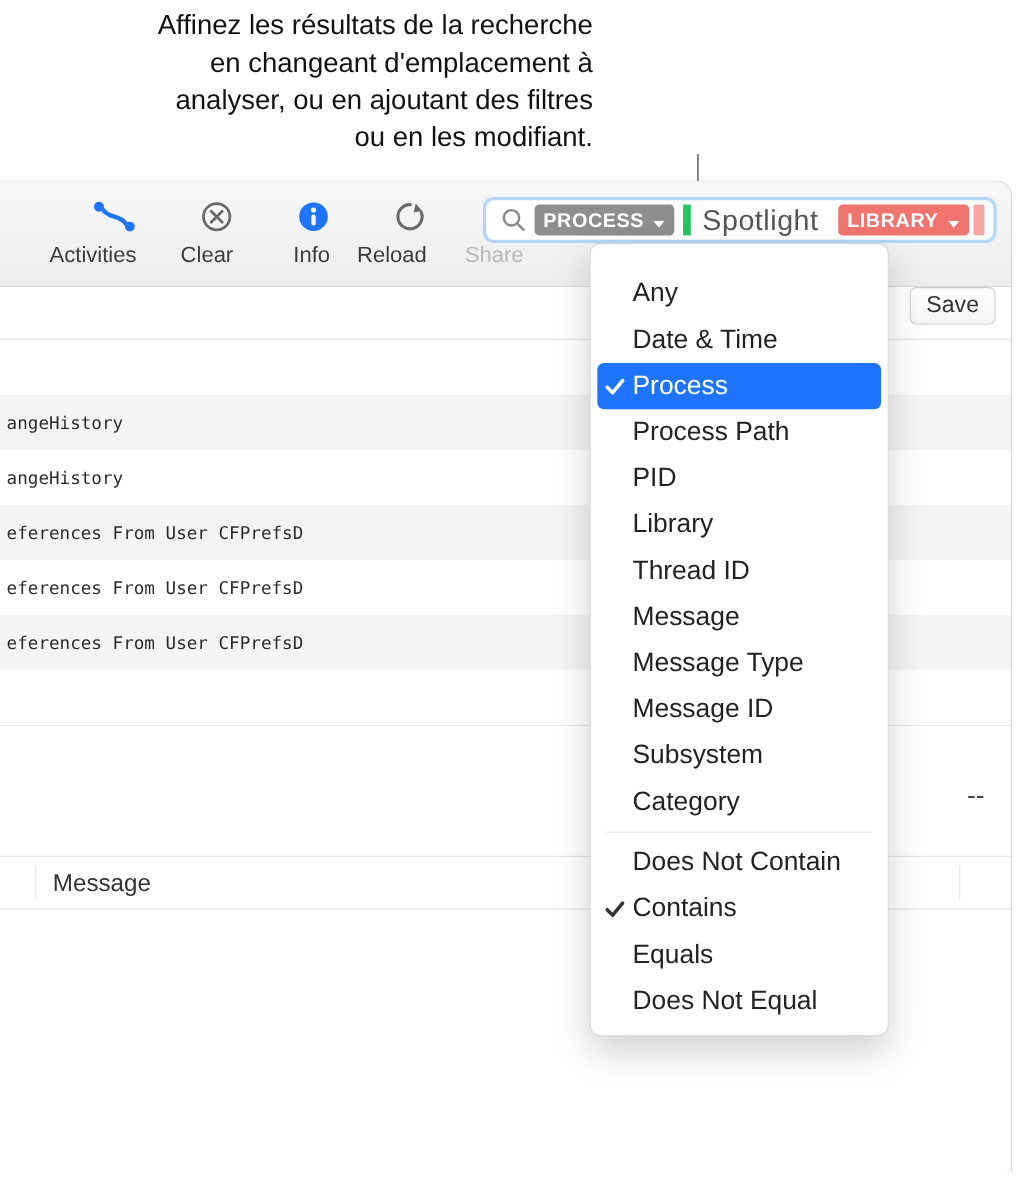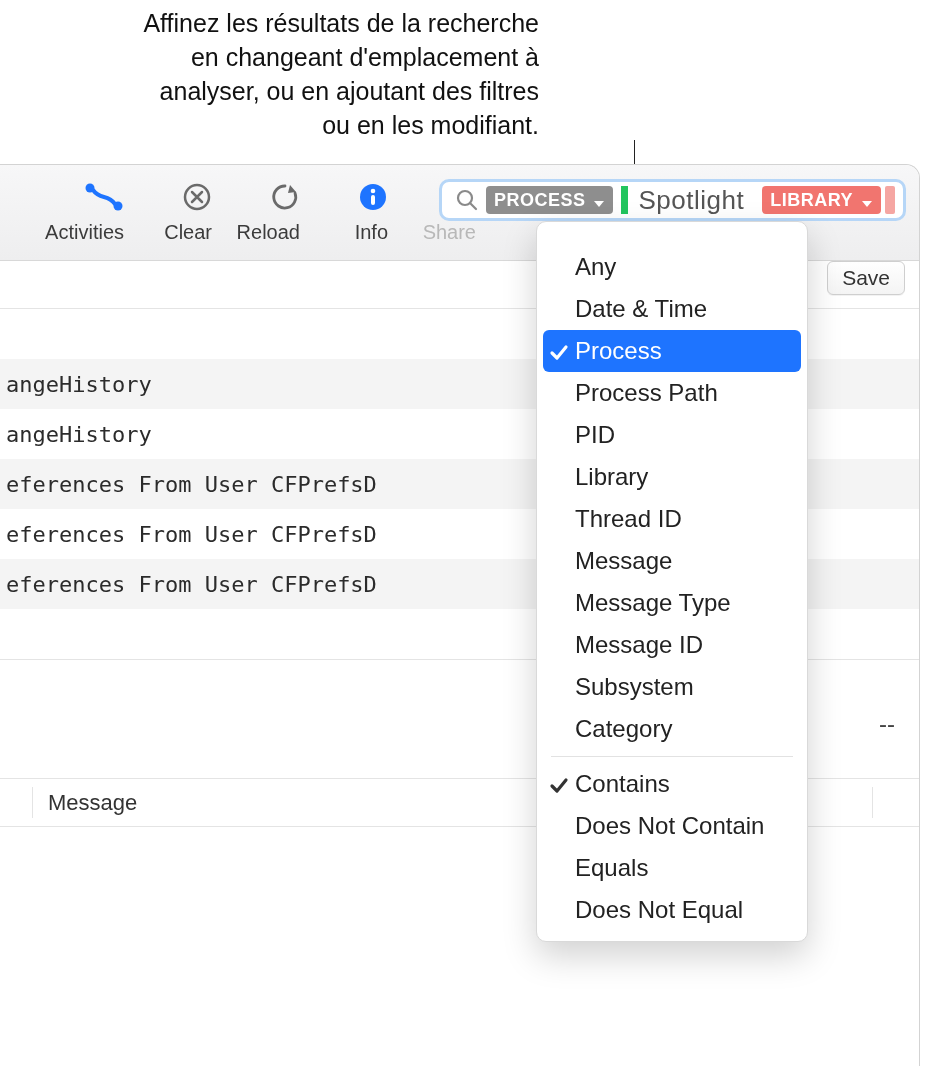--- a/index.html
+++ b/index.html
@@ -148,21 +148,21 @@
     padding: 4px 14px;
     border: 1px solid #cfcfcf;
     border-radius: 6px;
     background: linear-gradient(#fff, #f4f4f4);
     box-shadow: 0 1px 0 rgba(0,0,0,0.05);
   }
 
   
   .rows-area {
     font-family: ui-monospace, "SF Mono", Menlo, Consolas, monospace;
-    font-size: 22px;
+    font-size: 16px;
     color: #2b2b2b;
   }
   .blank-row, .log-row {
     height: 50px;
     display: flex;
     align-items: center;
     padding-left: 6px;
   }
   .log-row:nth-child(odd) { background: #fff; }
   .log-row:nth-child(even) { background: #f4f4f4; }
@@ -279,36 +279,36 @@
           <circle cx="15" cy="15" r="12" fill="none" stroke="#6a6a6a" stroke-width="2.5"></circle>
           <path d="M10 10 L20 20 M20 10 L10 20" stroke="#6a6a6a" stroke-width="2.5" stroke-linecap="round"></path>
         </svg>
       </span>
       <span class="label">Clear</span>
     </div>
 
     <div class="tbtn">
       <span class="icon">
         <svg width="30" height="30" viewBox="0 0 30 30">
-          <path d="M15 4 A11 11 0 1 0 25 11" fill="none" stroke="#6a6a6a" stroke-width="2.8" stroke-linecap="round"></path>
-          <path d="M20 3 L26 10 L18 11 Z" fill="#6a6a6a"></path>
-        </svg>
-      </span>
-      <span class="label">Reload</span>
+          <circle cx="15" cy="15" r="13" fill="#1e74ff"></circle>
+          <circle cx="15" cy="9" r="2.3" fill="#fff"></circle>
+          <rect x="13" y="13" width="4" height="10" rx="2" fill="#fff"></rect>
+        </svg>
+      </span>
+      <span class="label">Info</span>
     </div>
 
     <div class="tbtn">
       <span class="icon">
         <svg width="30" height="30" viewBox="0 0 30 30">
-          <circle cx="15" cy="15" r="13" fill="#1e74ff"></circle>
-          <circle cx="15" cy="9" r="2.3" fill="#fff"></circle>
-          <rect x="13" y="13" width="4" height="10" rx="2" fill="#fff"></rect>
-        </svg>
-      </span>
-      <span class="label">Info</span>
+          <path d="M15 4 A11 11 0 1 0 25 11" fill="none" stroke="#6a6a6a" stroke-width="2.8" stroke-linecap="round"></path>
+          <path d="M20 3 L26 10 L18 11 Z" fill="#6a6a6a"></path>
+        </svg>
+      </span>
+      <span class="label">Reload</span>
     </div>
 
     <div class="tbtn disabled">
       <span class="icon">
         <svg width="30" height="32" viewBox="0 0 30 32">
           <path d="M15 2 L15 18" stroke="#c3c3c3" stroke-width="2.6" stroke-linecap="round"></path>
           <path d="M9 8 L15 2 L21 8" stroke="#c3c3c3" stroke-width="2.6" fill="none" stroke-linecap="round" stroke-linejoin="round"></path>
           <rect x="5" y="12" width="20" height="18" rx="3" fill="none" stroke="#c3c3c3" stroke-width="2.6"></rect>
         </svg>
       </span>
@@ -414,30 +414,30 @@
       <div class="menu-item">
         <span>Message ID</span>
       </div>
       <div class="menu-item">
         <span>Subsystem</span>
       </div>
       <div class="menu-item">
         <span>Category</span>
       </div>
       <div class="menu-sep"></div>
+      <div class="menu-item">
+        <span>Does Not Contain</span>
+      </div>
       <div class="menu-item checked">
         <span class="check"><svg width="20" height="20" viewBox="0 0 20 20">
             <path d="M3 10 L8 15 L17 4" fill="none" stroke="#333" stroke-width="3.2" stroke-linecap="round" stroke-linejoin="round"></path>
           </svg></span>
         <span>Contains</span>
       </div>
       <div class="menu-item">
-        <span>Does Not Contain</span>
-      </div>
-      <div class="menu-item">
         <span>Equals</span>
       </div>
       <div class="menu-item">
         <span>Does Not Equal</span>
       </div>
     </div>
 
 </div>
 
 </body></html>

